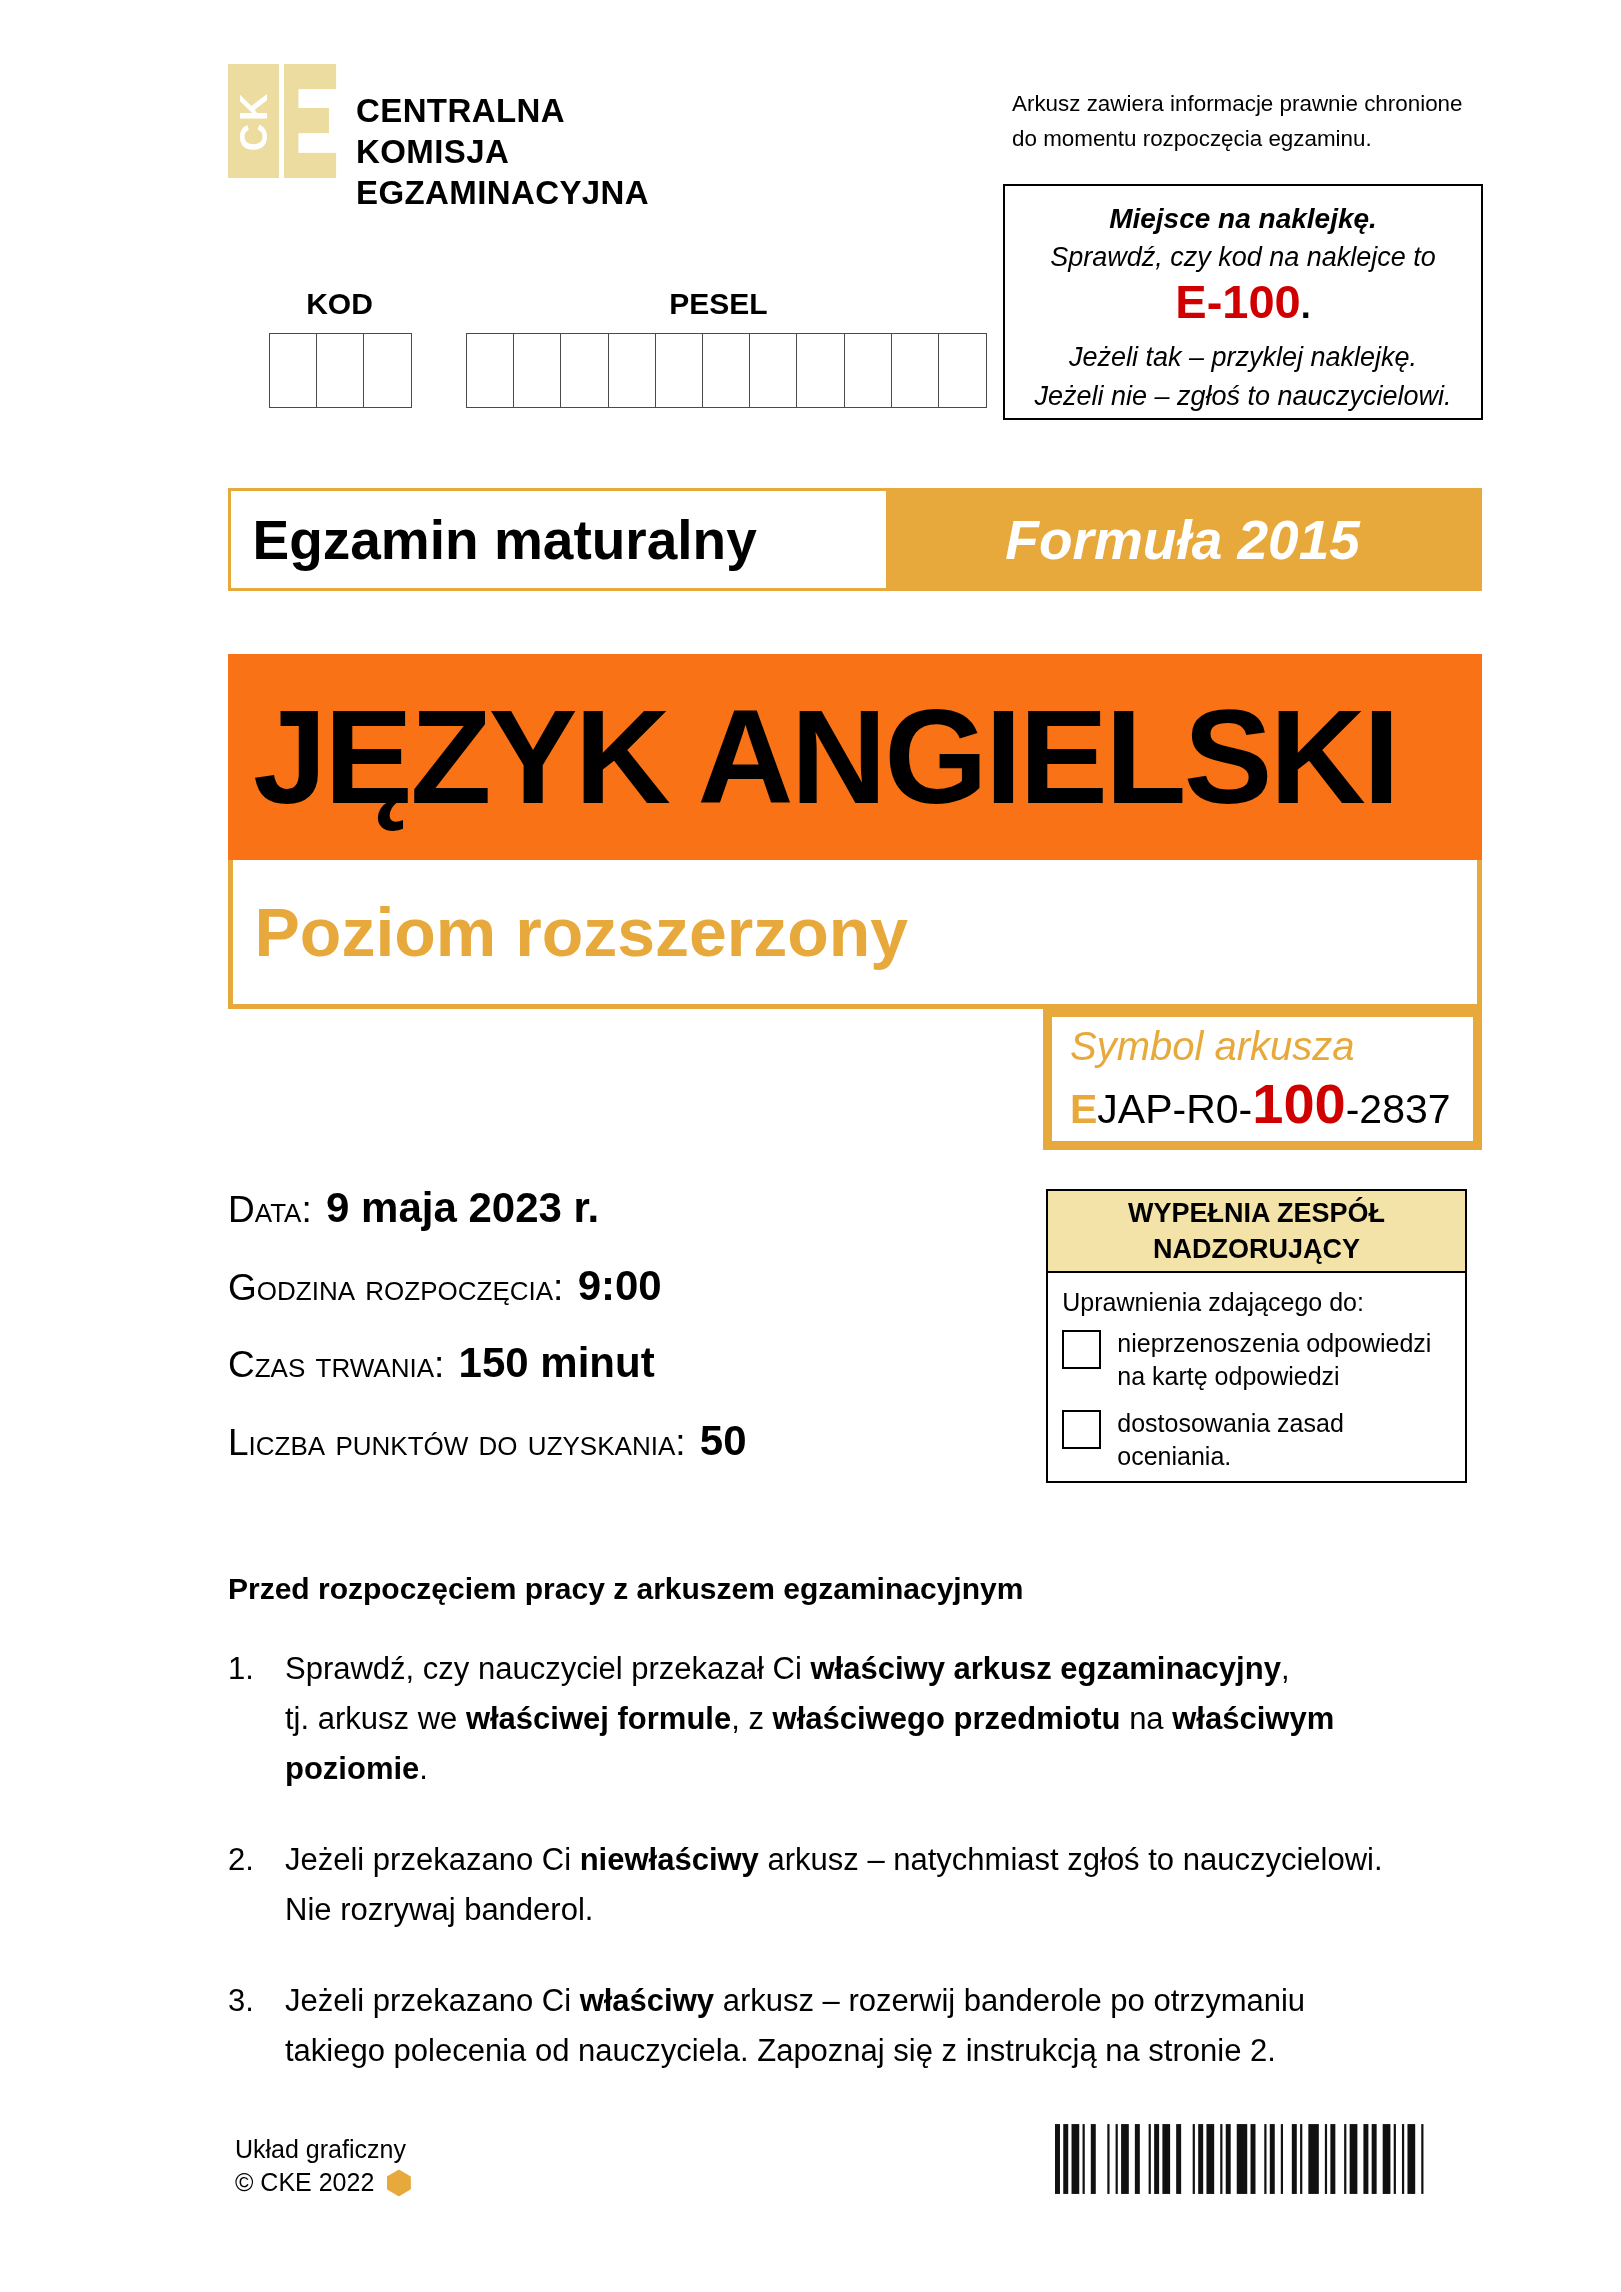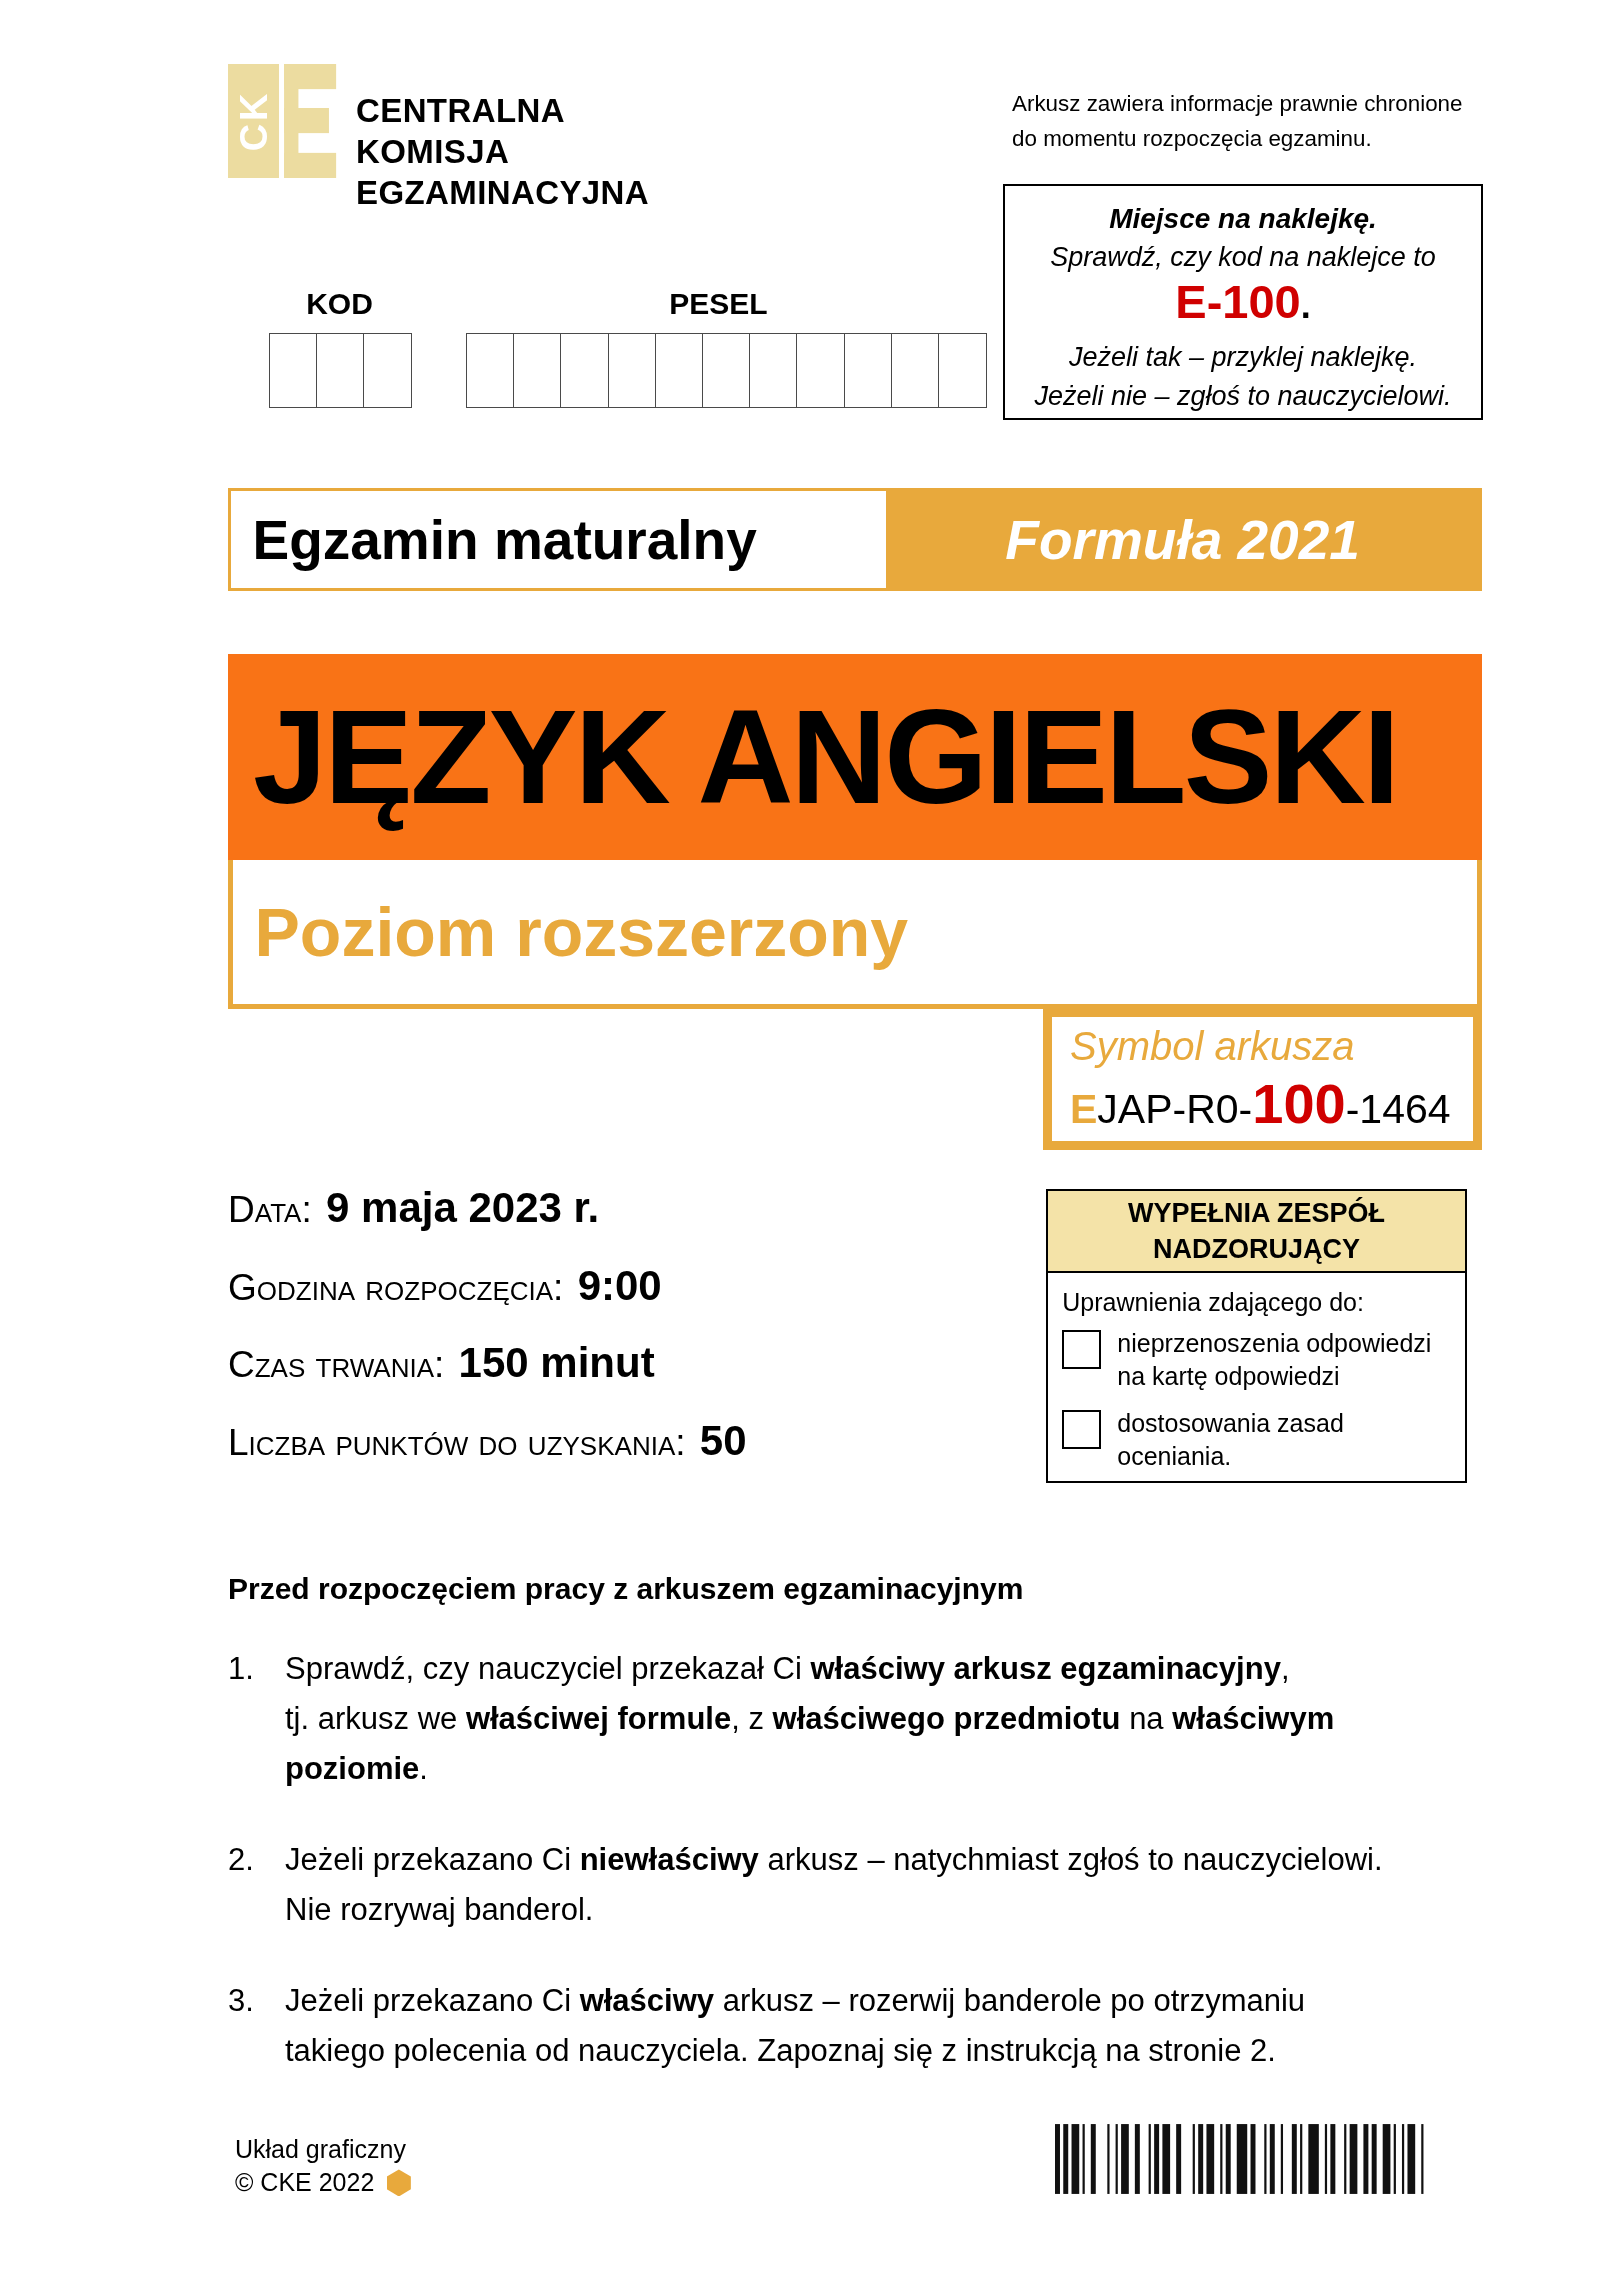--- a/index.html
+++ b/index.html
@@ -146,37 +146,37 @@
     <div class="sticker-line">Sprawdź, czy kod na naklejce to</div>
     <div class="sticker-code-line">
       <span class="sticker-code">E-100</span><span class="sticker-code-suffix">.</span>
     </div>
     <div class="sticker-line">Jeżeli tak – przyklej naklejkę.</div>
     <div class="sticker-line">Jeżeli nie – zgłoś to nauczycielowi.</div>
   </div>
 
   <div class="banner">
     <div class="banner-left">Egzamin maturalny</div>
-    <div class="banner-right">Formuła 2021</div>
+    <div class="banner-right">Formuła 2015</div>
   </div>
 
   <div class="subject-block">
     <span class="subject">JĘZYK ANGIELSKI</span>
   </div>
   <div class="level-box">
     <span class="level">Poziom rozszerzony</span>
   </div>
 
   <div class="symbol-box">
     <div class="symbol-label">Symbol arkusza</div>
     <div class="symbol-code">
       <span class="g">E</span>
         <span class="k">JAP-R0-</span>
         <span class="r">100</span>
-        <span class="k">-1464</span>
+        <span class="k">-2837</span>
     </div>
   </div>
 
   <div class="meta">
       <div class="meta-row">
         <span class="meta-label">Data:</span>
         <span class="meta-value">9 maja 2023 r.</span>
       </div>
       <div class="meta-row">
         <span class="meta-label">Godzina rozpoczęcia:</span>

